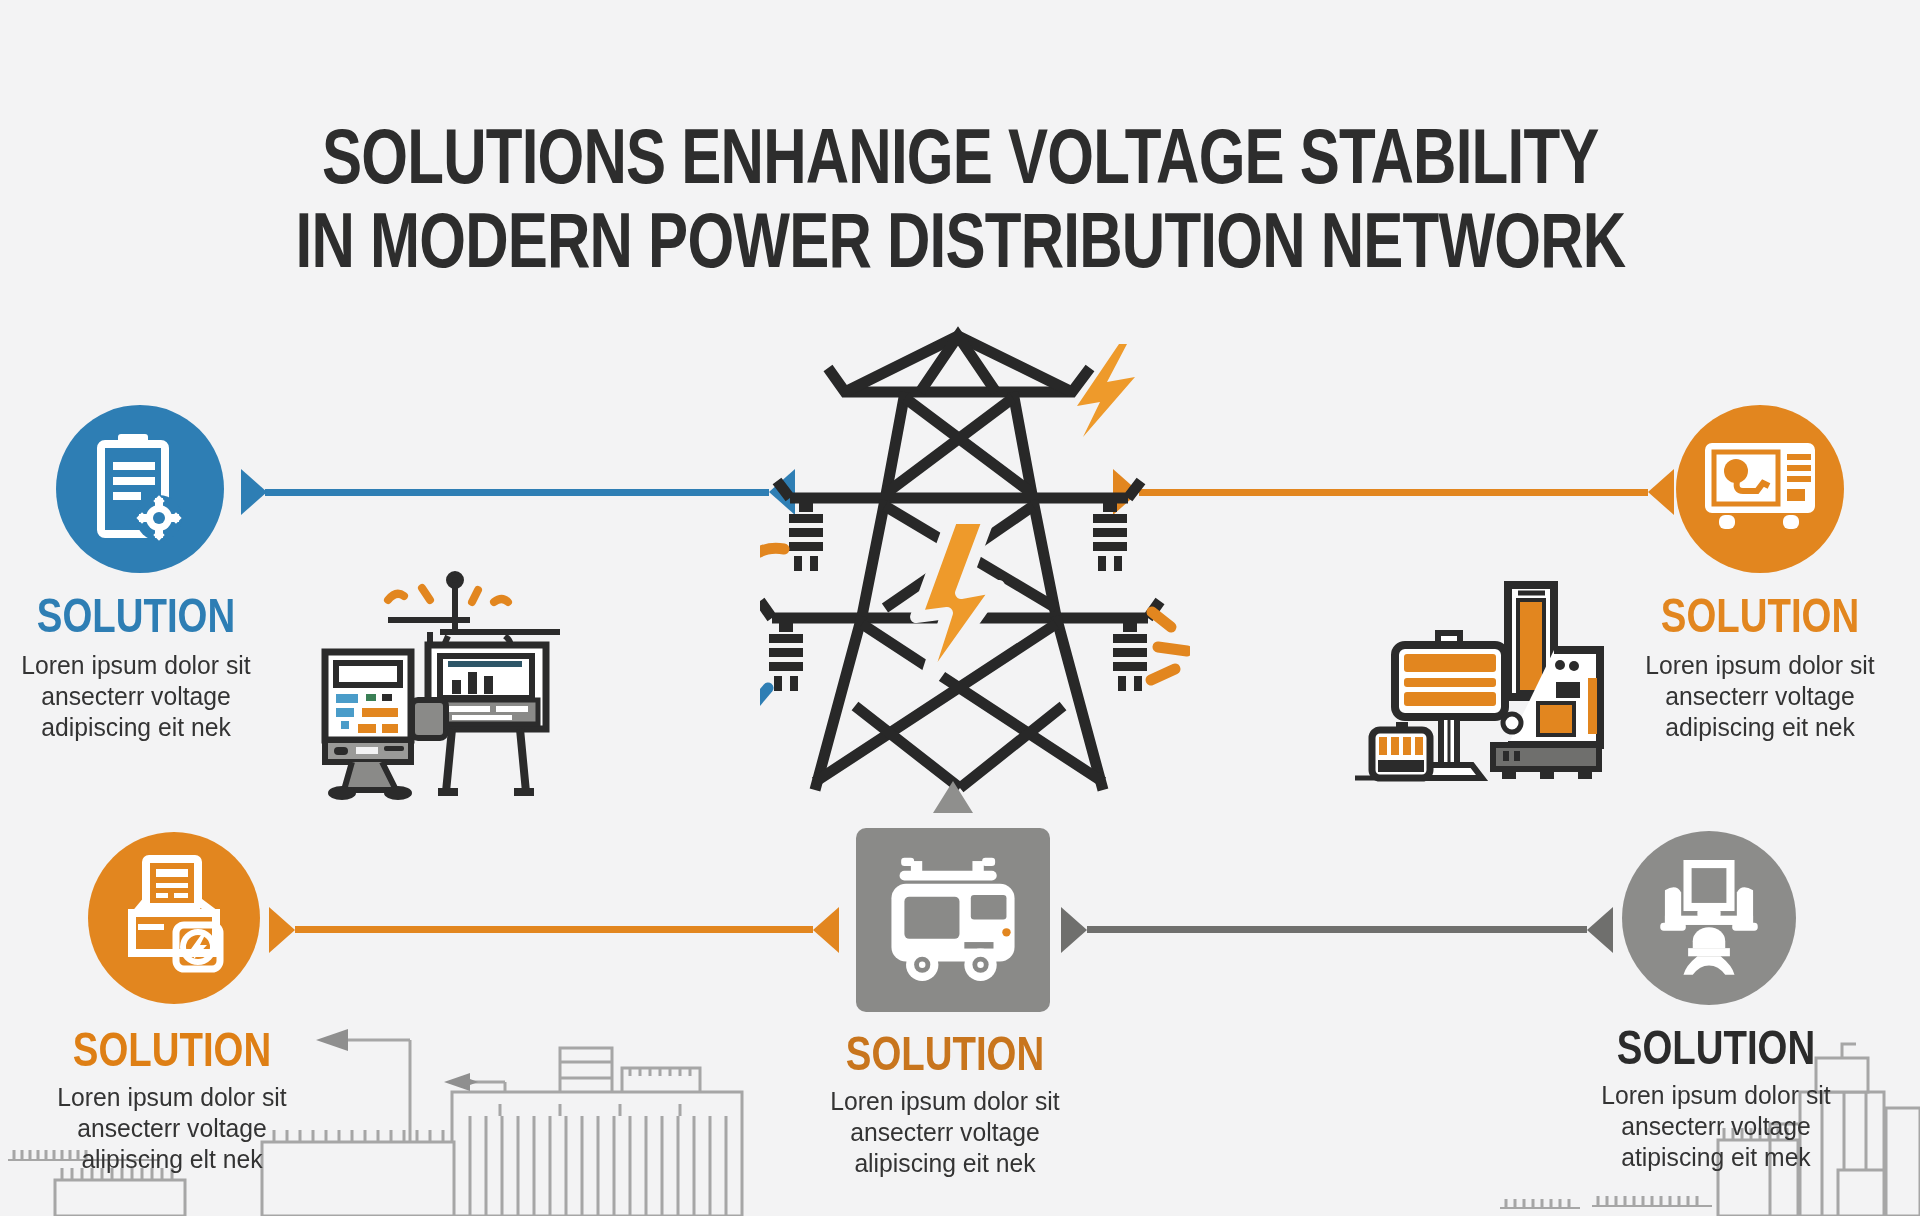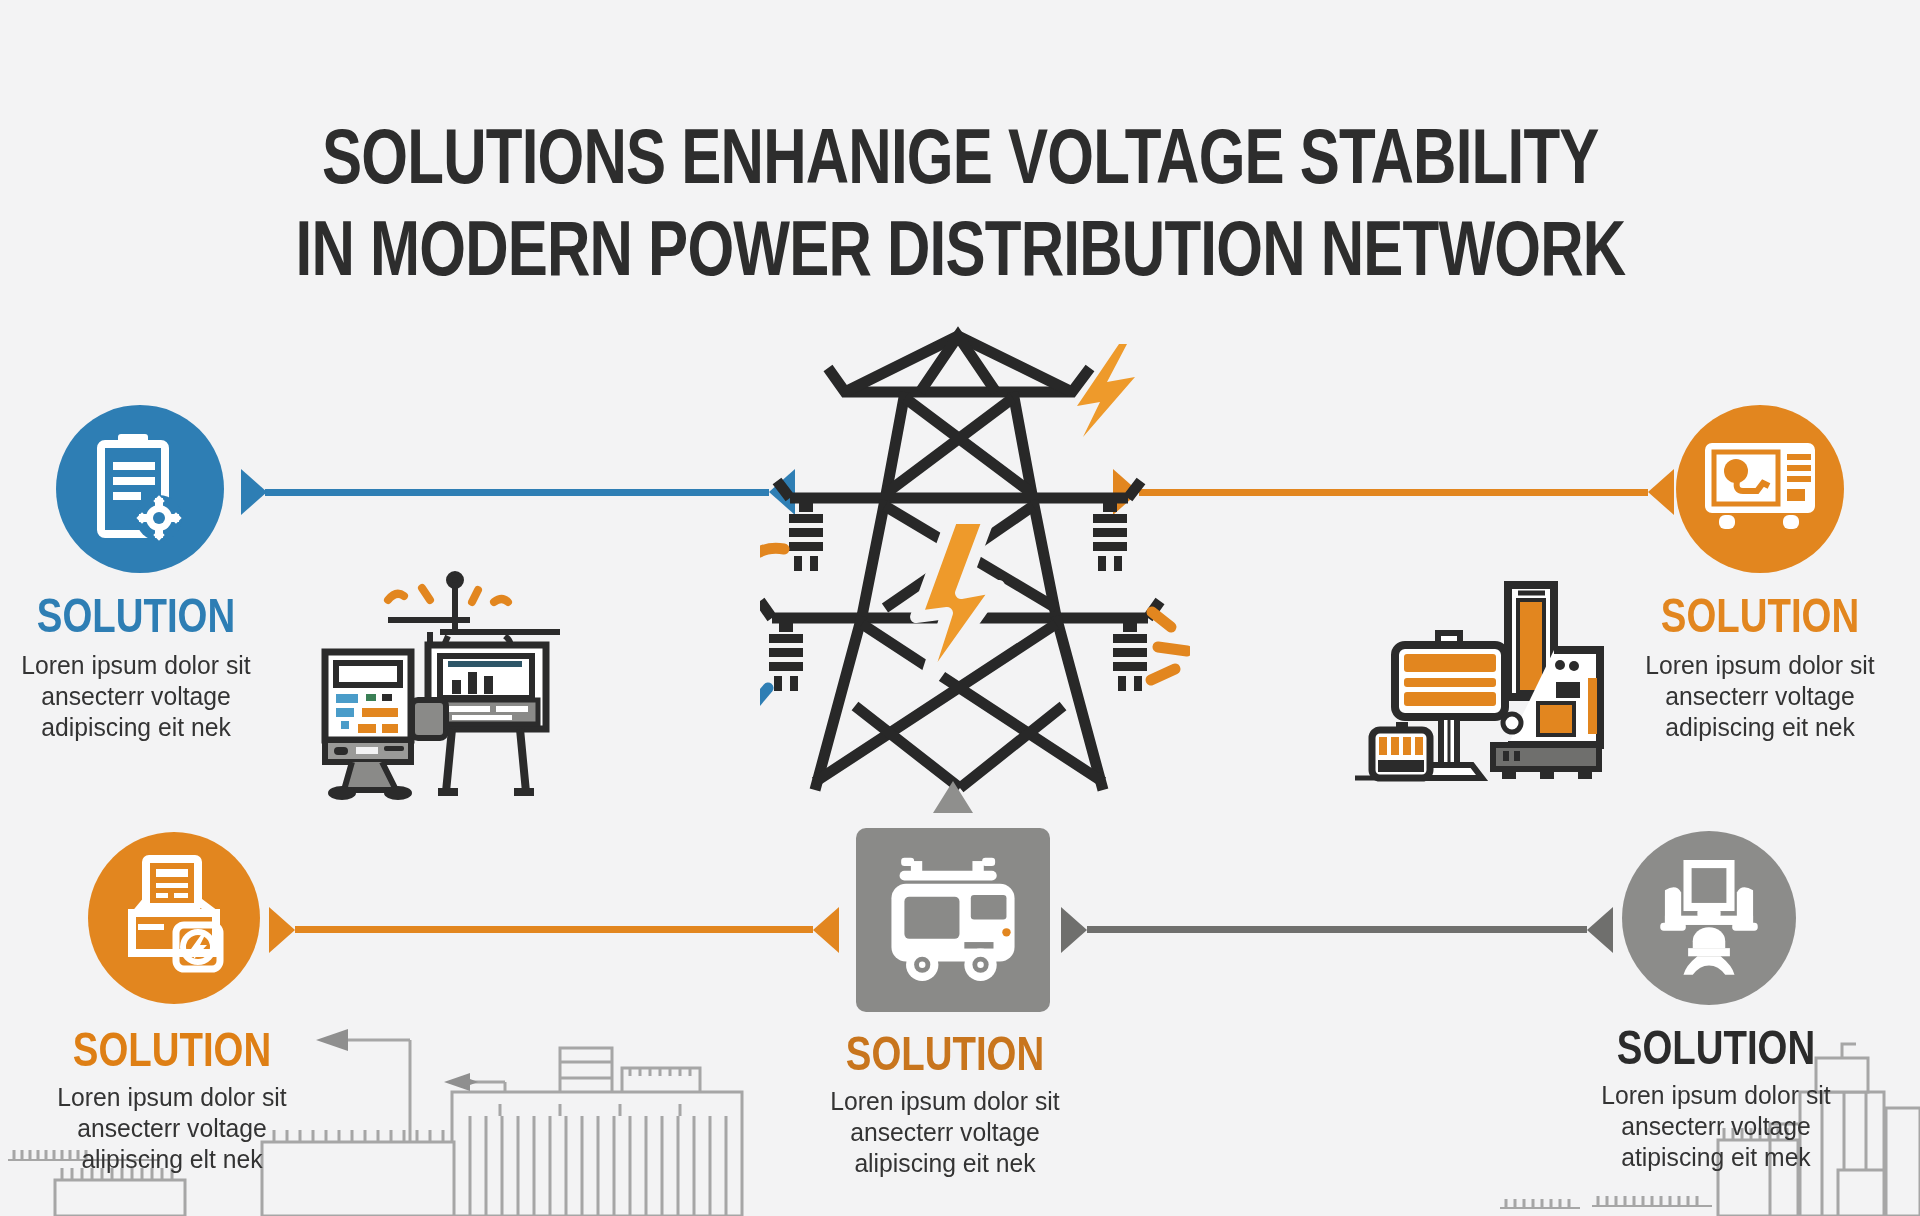--- a/index.html
+++ b/index.html
@@ -24,21 +24,21 @@
   .bodytext>div{display:inline-block;transform:scaleX(.95);transform-origin:center;white-space:nowrap;display:block;}
   .upTri{width:0;height:0;border-left:20px solid transparent;border-right:20px solid transparent;
          border-bottom:32px solid #8f8f8d;}
 </style>
 </head>
 <body>
 
 <div id="canvas">
 
   <div class="abs title-line" style="top:116px;left:0;"><span>SOLUTIONS ENHANIGE VOLTAGE STABILITY</span></div>
-  <div class="abs title-line" style="top:208px;left:0;"><span>IN MODERN POWER DISTRIBUTION NETWORK</span></div>
+  <div class="abs title-line" style="top:200px;left:0;"><span>IN MODERN POWER DISTRIBUTION NETWORK</span></div>
 
   <svg class="abs" style="left:0;top:1020px" width="830" height="196" viewBox="0 1020 830 196">
     <g stroke="#a6a6a6" stroke-width="3" fill="none">
       <path d="M410,1040 H348"></path>
         <path d="M410,1040 V1216"></path>
       <path d="M505,1082 H470"></path>
         <path d="M505,1082 V1112"></path>
       <rect x="560" y="1048" width="52" height="64" fill="#f3f3f4"></rect>
       <path d="M560,1062 H612 M560,1078 H612 M560,1094 H612"></path>
       <rect x="622" y="1068" width="78" height="44" fill="#f3f3f4"></rect>

